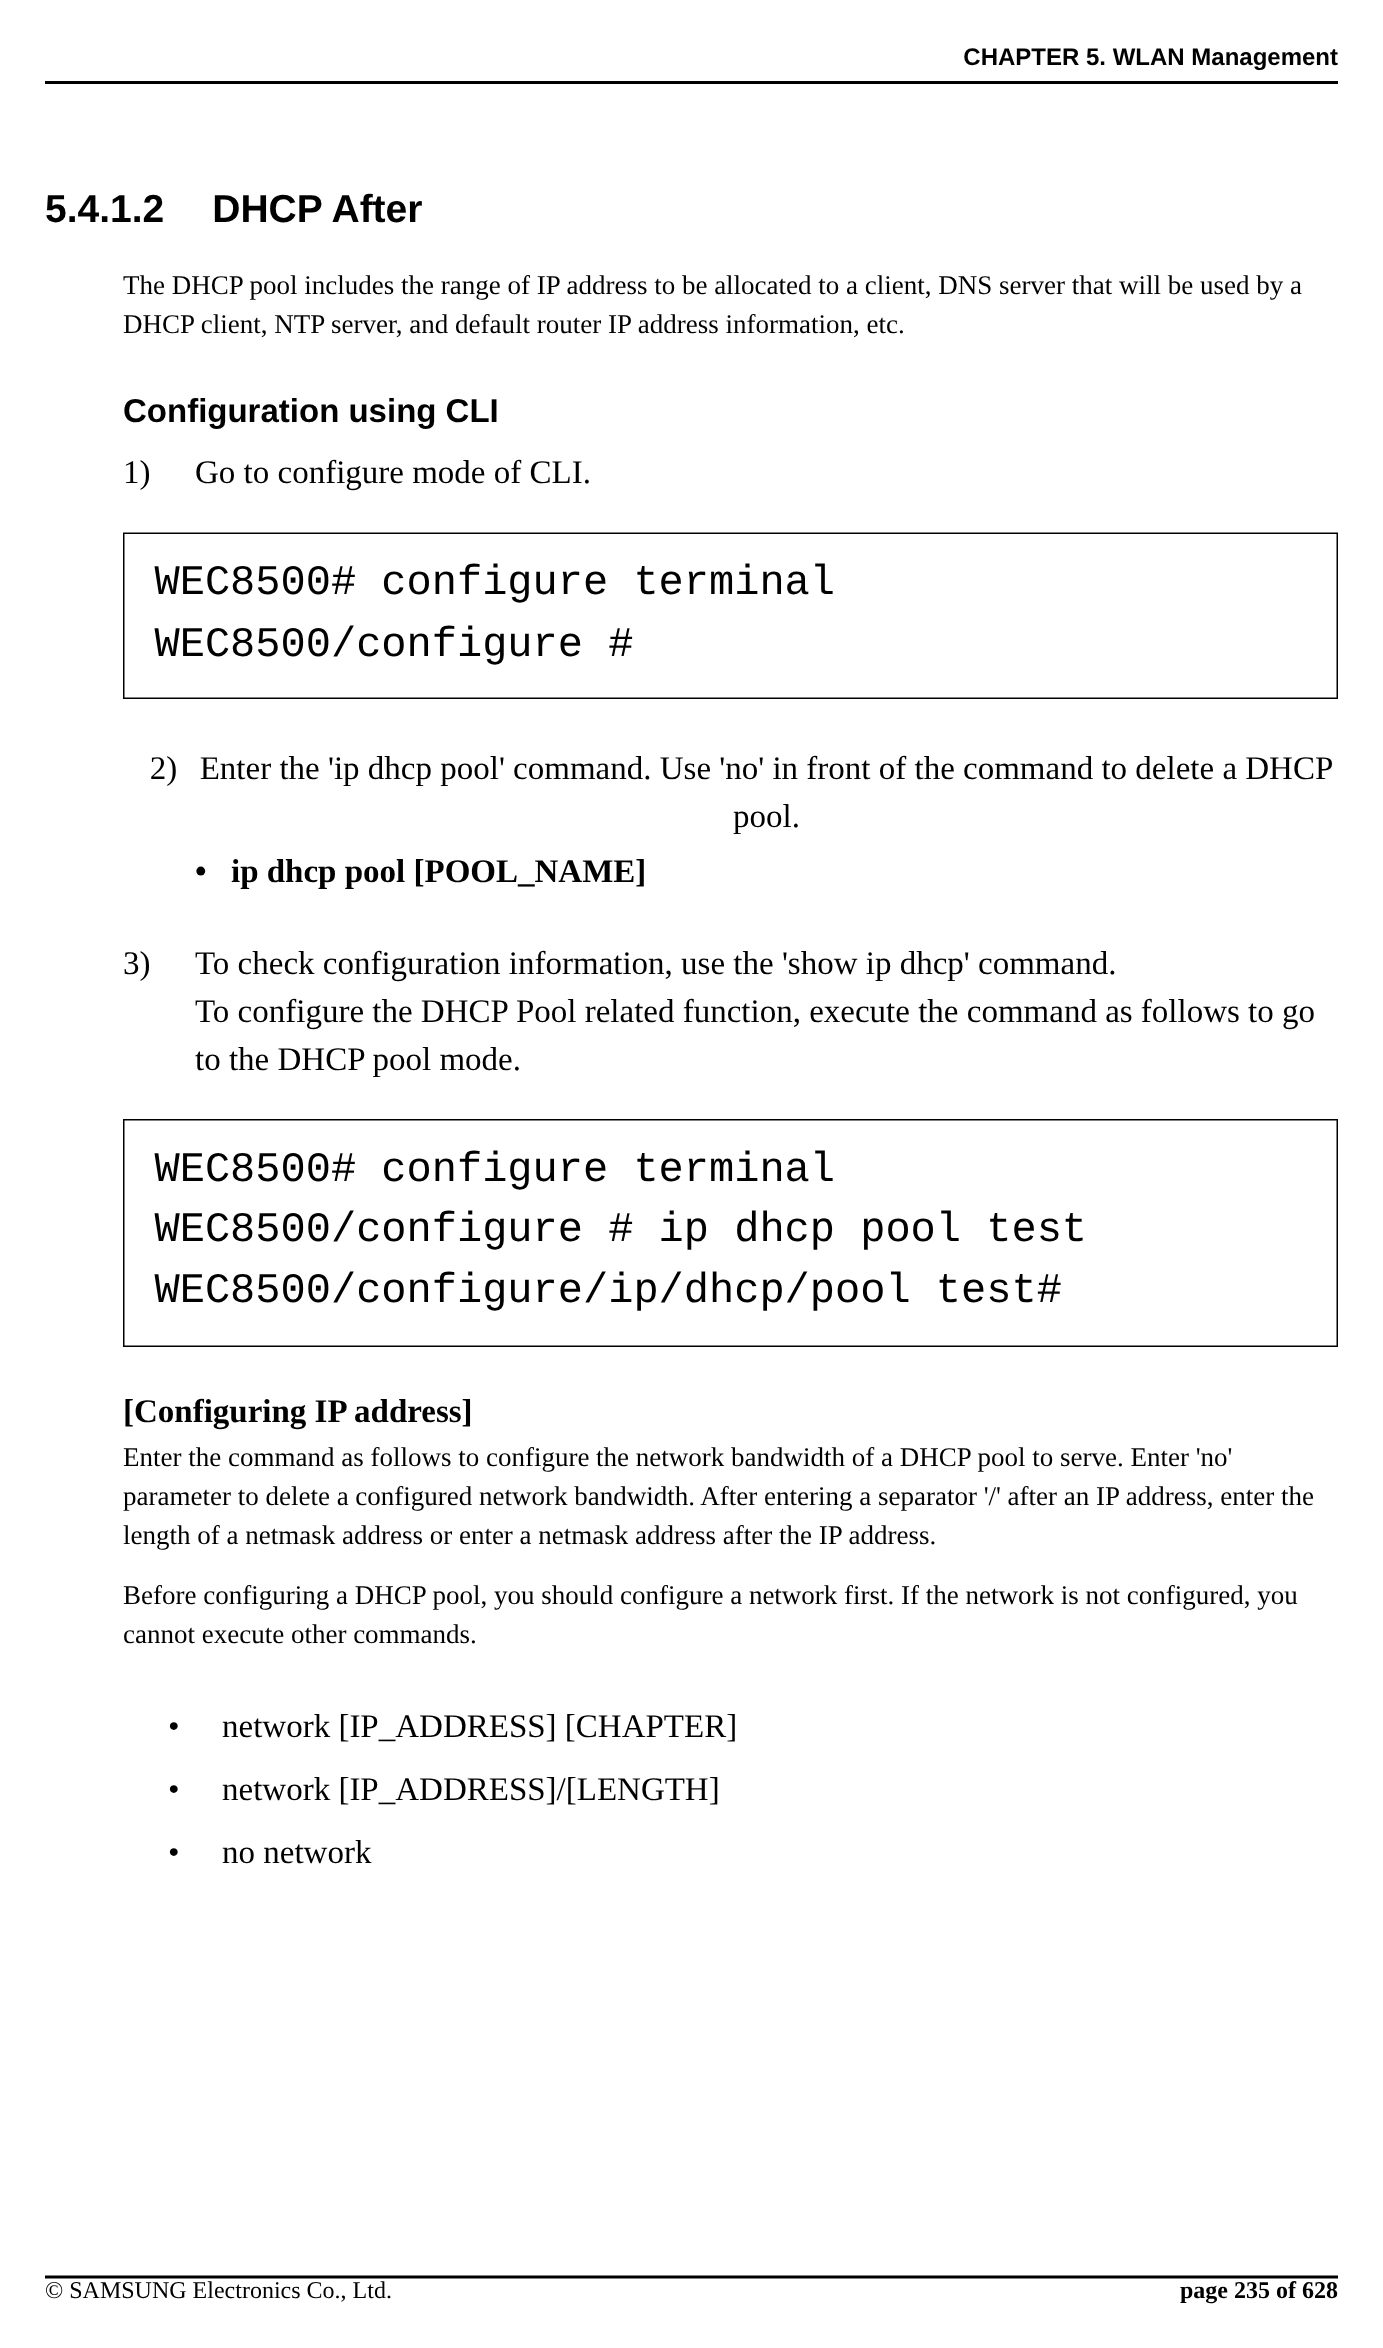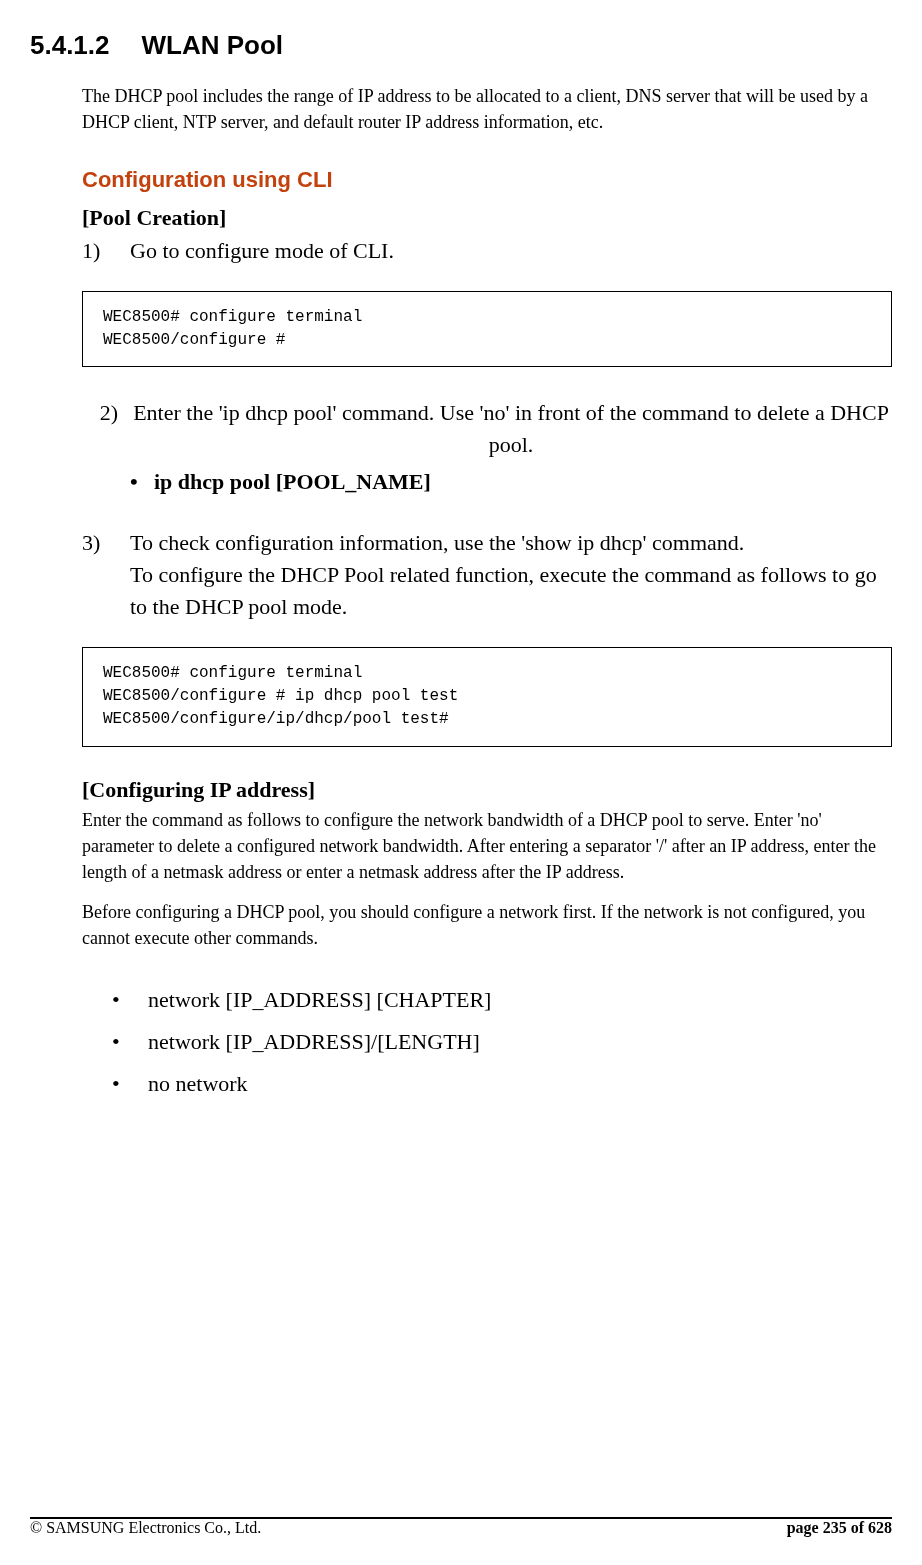--- a/index.html
+++ b/index.html
@@ -47,21 +47,21 @@
     .body-text {
       font-size: 18px;
       line-height: 1.45;
       padding-left: 52px;
       margin-bottom: 32px;
     }
     .subheading-blue {
       font-family: Arial, Helvetica, sans-serif;
       font-weight: bold;
       font-size: 22px;
-      color: #c2410c;
+      color: #000000;
       padding-left: 52px;
       margin-bottom: 12px;
     }
     .bold-bracket {
       font-weight: bold;
       font-size: 22px;
       padding-left: 52px;
       margin-bottom: 4px;
     }
     .ol-item {
@@ -99,21 +99,21 @@
     .body-bullets .bul {
       display: inline-block;
       width: 36px;
       vertical-align: top;
     }
     .code-block {
       border: 1.5px solid #000;
       margin: 0 0 30px 52px;
       padding: 14px 20px;
       font-family: 'Courier New', Courier, monospace;
-      font-size: 16px;
+      font-size: 28px;
       line-height: 1.45;
       white-space: pre;
     }
     .footer {
       border-top: 2px solid #000;
       display: flex;
       justify-content: space-between;
       font-family: Liberation Serif, serif;
       font-size: 16px;
       padding-top: 0;
@@ -121,32 +121,34 @@
       margin-bottom: 28px;
     }
     .footer .right {
       font-weight: bold;
     }
   </style>
 </head>
 <body>
 
 <div class="page">
+  <div class="header">
+    <span>CHAPTER 5. WLAN Management</span>
+  </div>
 
   <div class="content">
 
     <h2 class="section-heading">
-      <span class="num">5.4.1.2</span><span>WLAN Pool</span>
+      <span class="num">5.4.1.2</span><span>DHCP After</span>
     </h2>
 
     <p class="body-text">The DHCP pool includes the range of IP address to be allocated to a client, DNS server that will be used by a DHCP client, NTP server, and default router IP address information, etc.</p>
 
     <h3 class="subheading-blue">Configuration using CLI</h3>
 
-    <p class="bold-bracket">[Pool Creation]</p>
 
     <div class="ol-item">
       <span class="num">1)</span><span class="txt">Go to configure mode of CLI.</span>
     </div>
 
     <pre class="code-block">WEC8500# configure terminal
 WEC8500/configure #</pre>
 
     <div class="ol-item" style="margin-bottom:4px;text-align:center;">
       <span class="num">2)</span><span class="txt">Enter the 'ip dhcp pool' command. Use 'no' in front of the command to delete a DHCP pool.</span>

